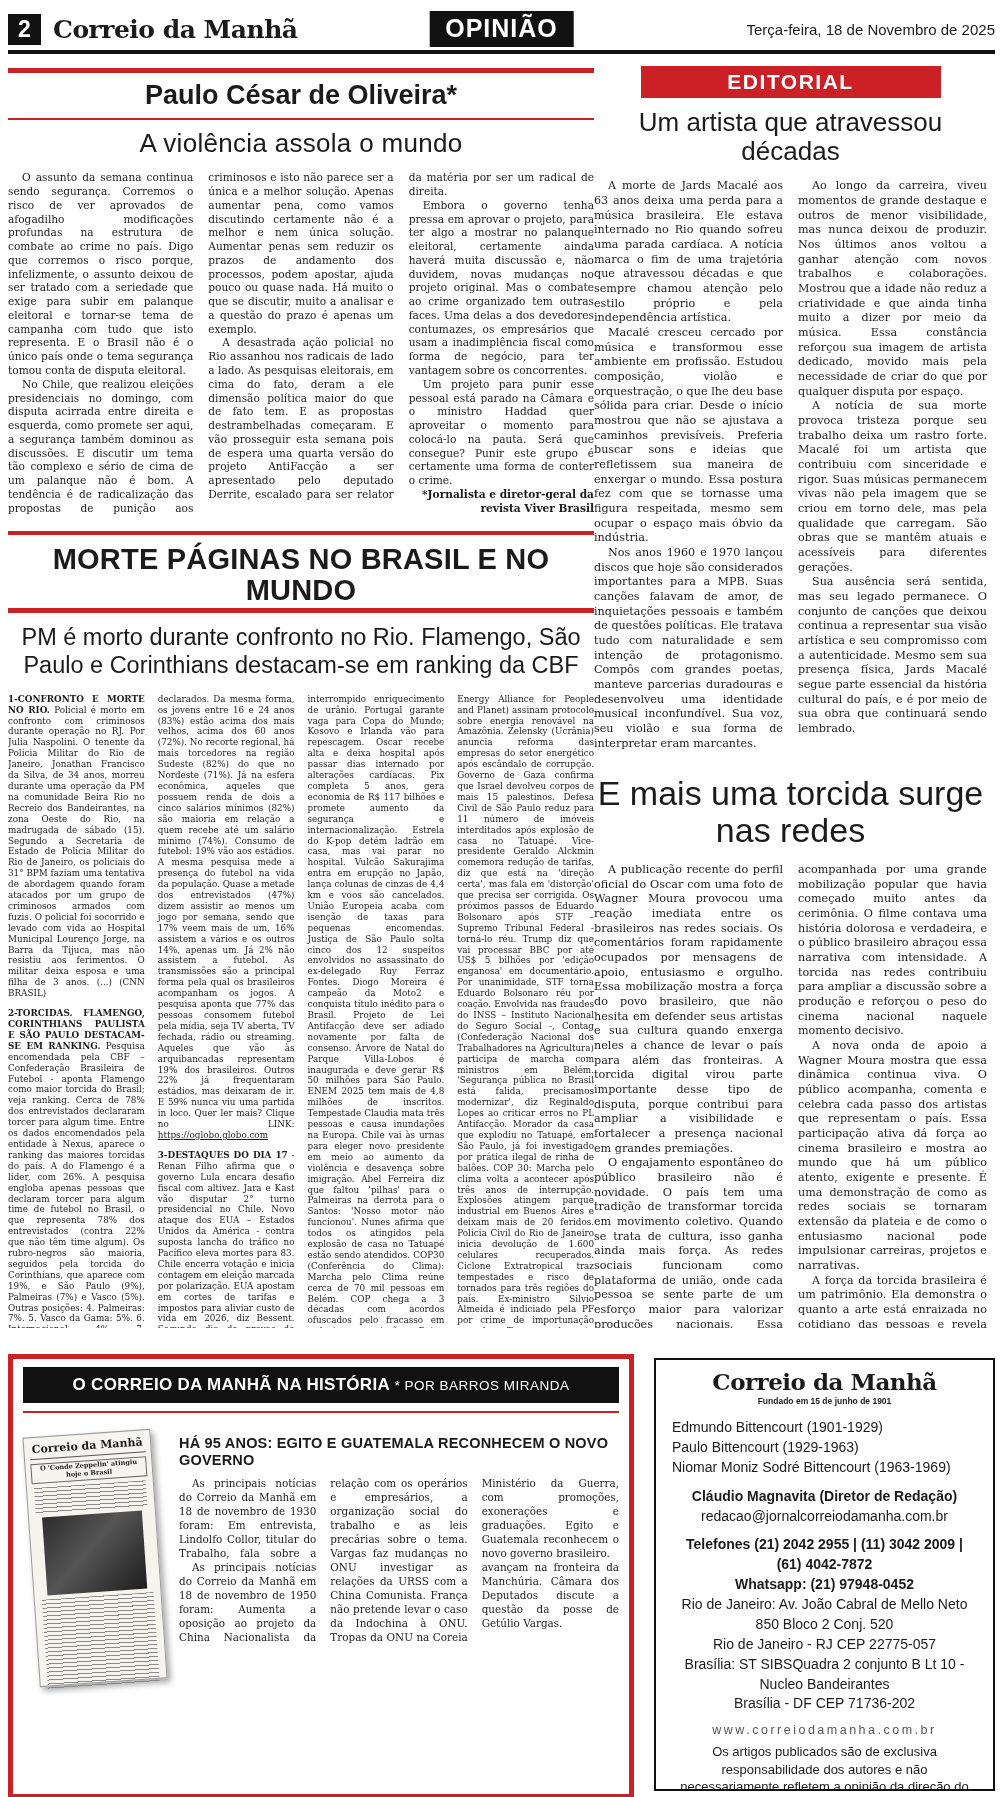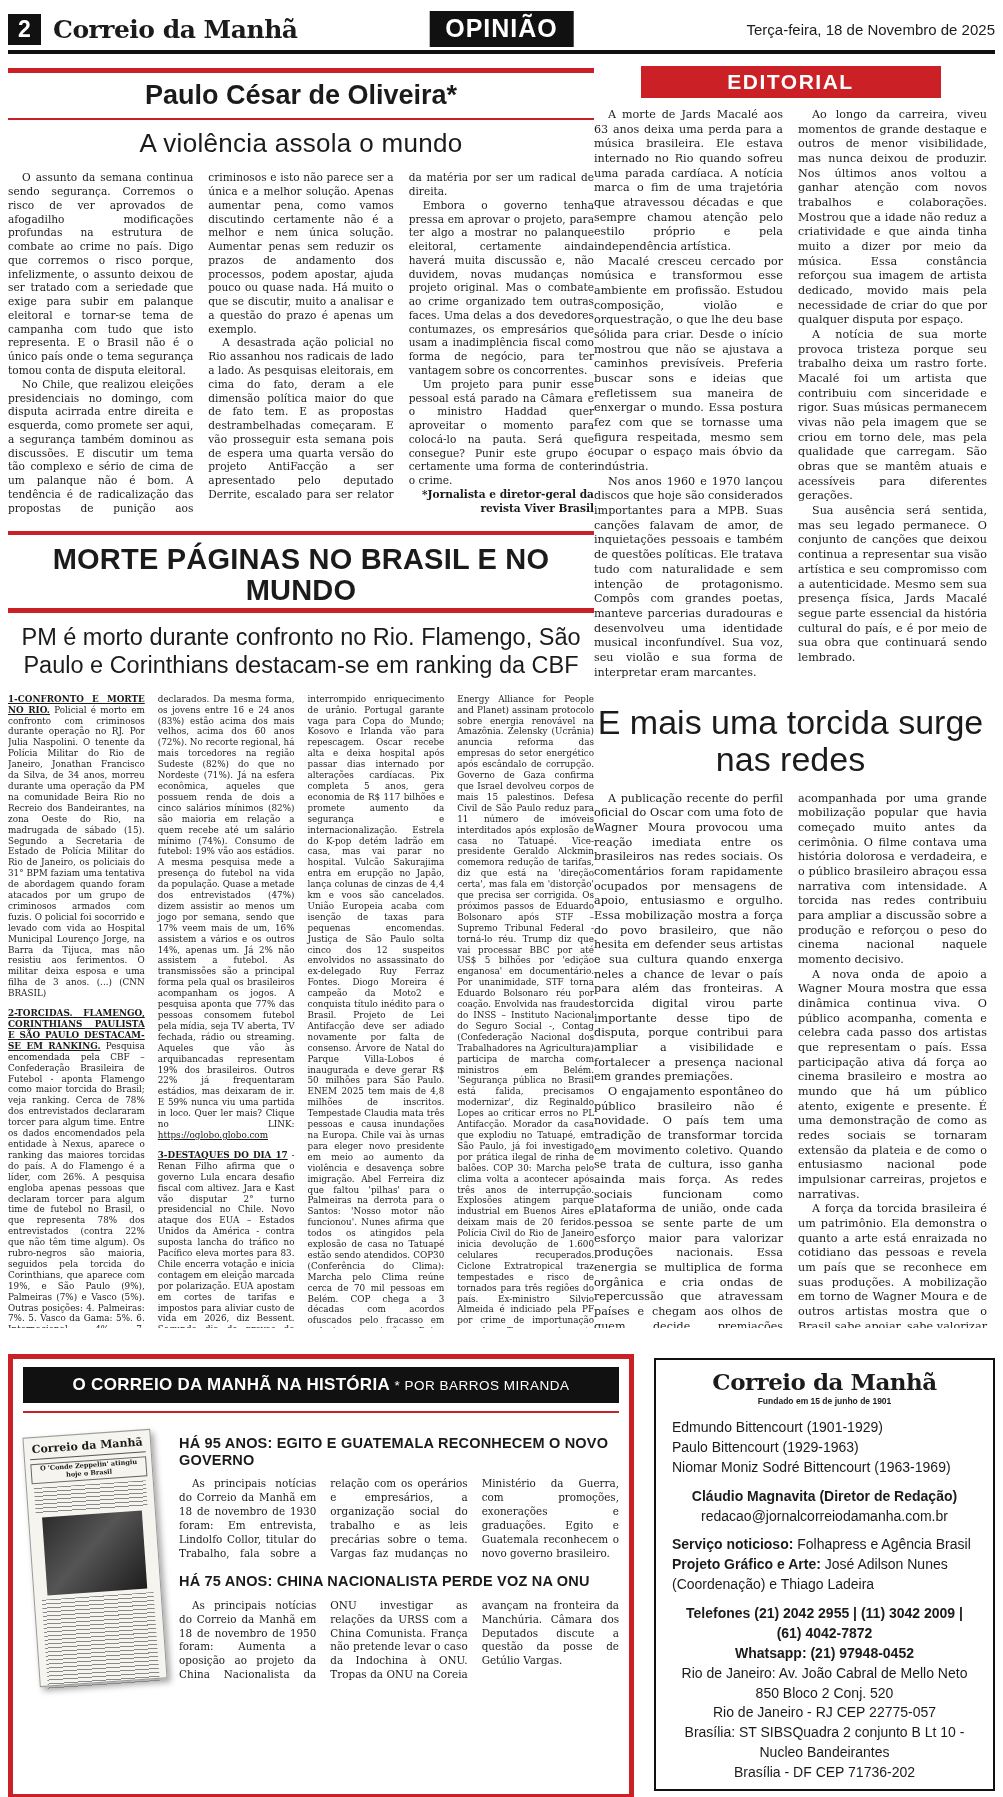--- a/index.html
+++ b/index.html
@@ -33,21 +33,21 @@
 
   
   .outras{margin-top:16px;}
   .rule-red-a{border-top:4px solid var(--accent_red);}
   .rule-red-b{border-top:5px solid var(--accent_red);}
   .outras-title{font:800 29px/1.05 "Liberation Sans",sans-serif;text-align:center;margin:9px 0 3px;letter-spacing:0.2px;}
   .outras-byline{text-align:right;font:700 13px "Liberation Sans",sans-serif;margin:0 6px 7px 0;}
   .pm-head{font:400 23.5px/1.18 "Liberation Sans",sans-serif;text-align:center;margin:11px 10px 14px;}
   .dense{column-count:4;column-gap:13px;column-fill:auto;height:742px;overflow:hidden;font:8.8px/1.24 "DejaVu Serif",serif;text-align:justify;}
   .dense p{margin:0 0 9px;}
-  .dense .lead{font-weight:700;text-decoration:underline;}
+  .dense .lead{font-weight:700;}
   .dense a{color:inherit;}
 
   
   .ed-label{background:var(--accent_red);color:#fff;font:700 21px/1 "Liberation Sans",sans-serif;text-align:center;padding:5px 0 6px;width:300px;margin:0 auto 10px;letter-spacing:1.5px;}
   .ed-title{font:500 26px/1.12 "Liberation Sans",sans-serif;text-align:center;margin:0 0 13px;}
   .serif2col{column-count:2;column-gap:15px;font:11.2px/1.31 "DejaVu Serif",serif;text-align:justify;}
   .serif2col p{margin:0;text-indent:14px;}
   .torcida-title{font:500 34px/1.08 "Liberation Sans",sans-serif;text-align:center;margin:24px 0 14px;}
 
   
@@ -119,20 +119,21 @@
           <p><b class="lead">2-TORCIDAS. FLAMENGO, CORINTHIANS PAULISTA E SÃO PAULO DESTACAM-SE EM RANKING.</b> <span>Pesquisa encomendada pela CBF – Confederação Brasileira de Futebol - aponta Flamengo como maior torcida do Brasil; veja ranking. Cerca de 78% dos entrevistados declararam torcer para algum time. Entre os dados encomendados pela entidade à Nexus, aparece o ranking das maiores torcidas do país. A do Flamengo é a líder, com 26%. A pesquisa engloba apenas pessoas que declaram torcer para algum time de futebol no Brasil, o que representa 78% dos entrevistados (contra 22% que não têm time algum). Os rubro-negros são maioria, seguidos pela torcida do Corinthians, que aparece com 19%, e São Paulo (9%), Palmeiras (7%) e Vasco (5%). Outras posições: 4. Palmeiras: 7%. 5. Vasco da Gama: 5%. 6. Internacional: 4%. 7. Cruzeiro: 4%. 8. Atlético-MG: 3%. 9. Grêmio: 3%. 10. Santos: 3%. 11. Botafogo: 2%. 12. Bahia: 2%. 13. Fluminense: 2%. Outros times: 11%. A pesquisa mostra que há mais homens (87%) do que mulheres (69%) entre os torcedores declarados. Da mesma forma, os jovens entre 16 e 24 anos (83%) estão acima dos mais velhos, acima dos 60 anos (72%). No recorte regional, há mais torcedores na região Sudeste (82%) do que no Nordeste (71%). Já na esfera econômica, aqueles que possuem renda de dois a cinco salários mínimos (82%) são maioria em relação a quem recebe até um salário mínimo (74%). Consumo de futebol: 19% vão aos estádios. A mesma pesquisa mede a presença do futebol na vida da população. Quase a metade dos entrevistados (47%) dizem assistir ao menos um jogo por semana, sendo que 17% veem mais de um, 16% assistem a vários e os outros 14%, apenas um. Já 2% não assistem a futebol. As transmissões são a principal forma pela qual os brasileiros acompanham os jogos. A pesquisa aponta que 77% das pessoas consomem futebol pela mídia, seja TV aberta, TV fechada, rádio ou streaming. Aqueles que vão às arquibancadas representam 19% dos brasileiros. Outros 22% já frequentaram estádios, mas deixaram de ir. E 59% nunca viu uma partida in loco. Quer ler mais? Clique no LINK:</span> <a href="#">https://oglobo.globo.com</a></p>
           <p><b class="lead">3-DESTAQUES DO DIA 17</b> <span>- Renan Filho afirma que o governo Lula encara desafio fiscal com altivez. Jara e Kast vão disputar 2° turno presidencial no Chile. Novo ataque dos EUA – Estados Unidos da América - contra suposta lancha do tráfico no Pacífico eleva mortes para 83. Chile encerra votação e inicia contagem em eleição marcada por polarização. EUA apostam em cortes de tarifas e impostos para aliviar custo de vida em 2026, diz Bessent. Segundo dia de provas do Enem 2025 tem questões sobre Usain Bolt e criação do Ozempic. Maior porta-aviões do EUA entra no Caribe em meio à tensão com a Venezuela. Papa Leão XIV pede a líderes mundiais para atender pessoas marginalizadas. Irã diz ter interrompido enriquecimento de urânio. Portugal garante vaga para Copa do Mundo; Kosovo e Irlanda vão para repescagem. Oscar recebe alta e deixa hospital após passar dias internado por alterações cardíacas. Pix completa 5 anos, gera economia de R$ 117 bilhões e promete aumento da segurança e internacionalização. Estrela do K-pop detém ladrão em casa, mas vai parar no hospital. Vulcão Sakurajima entra em erupção no Japão, lança colunas de cinzas de 4,4 km e voos são cancelados. União Europeia acaba com isenção de taxas para pequenas encomendas. Justiça de São Paulo solta cinco dos 12 suspeitos envolvidos no assassinato do ex-delegado Ruy Ferraz Fontes. Diogo Moreira é campeão da Moto2 e conquista título inédito para o Brasil. Projeto de Lei Antifacção deve ser adiado novamente por falta de consenso. Árvore de Natal do Parque Villa-Lobos é inaugurada e deve gerar R$ 50 milhões para São Paulo. ENEM 2025 tem mais de 4,8 milhões de inscritos. Tempestade Claudia mata três pessoas e causa inundações na Europa. Chile vai às urnas para eleger novo presidente em meio ao aumento da violência e desavença sobre imigração. Abel Ferreira diz que faltou 'pilhas' para o Palmeiras na derrota para o Santos: 'Nosso motor não funcionou'. Nunes afirma que todos os atingidos pela explosão de casa no Tatuapé estão sendo atendidos. COP30 (Conferência do Clima): Marcha pelo Clima reúne cerca de 70 mil pessoas em Belém. COP chega a 3 décadas com acordos ofuscados pelo fracasso em reduzir as emissões. Reino Unido limitará proteção aos refugiados, anuncia governo. Morre Celso Barros, pré-candidato à presidência do Fluminense. Brasil perde US$ 700 milhões de agosto a outubro com exportações de carne. Ministério de Minas e Energia e GEAPP (Global Energy Alliance for People and Planet) assinam protocolo sobre energia renovável na Amazônia. Zelensky (Ucrânia) anuncia reforma das empresas do setor energético após escândalo de corrupção. Governo de Gaza confirma que Israel devolveu corpos de mais 15 palestinos. Defesa Civil de São Paulo reduz para 11 número de imóveis interditados após explosão de casa no Tatuapé. Vice-presidente Geraldo Alckmin comemora redução de tarifas, diz que está na 'direção certa', mas fala em 'distorção' que precisa ser corrigida. Os próximos passos de Eduardo Bolsonaro após STF – Supremo Tribunal Federal - torná-lo réu. Trump diz que vai processar BBC por até US$ 5 bilhões por 'edição enganosa' em documentário. Por unanimidade, STF torna Eduardo Bolsonaro réu por coação. Envolvida nas fraudes do INSS – Instituto Nacional do Seguro Social -, Contag (Confederação Nacional dos Trabalhadores na Agricultura) participa de marcha com ministros em Belém. 'Segurança pública no Brasil está falida, precisamos modernizar', diz Reginaldo Lopes ao criticar erros no PL Antifacção. Morador da casa que explodiu no Tatuapé, em São Paulo, já foi investigado por prática ilegal de rinha de balões. COP 30: Marcha pelo clima volta a acontecer após três anos de interrupção. Explosões atingem parque industrial em Buenos Aires e deixam mais de 20 feridos. Polícia Civil do Rio de Janeiro inicia devolução de 1.600 celulares recuperados. Ciclone Extratropical traz tempestades e risco de tornados para três regiões do país. Ex-ministro Silvio Almeida é indiciado pela PF por crime de importunação sexual. Trump descarta negociações tarifárias e prevê aumento de receita com tarifas comerciais. Flávio Bolsonaro posta foto ao lado de Tarcísio em meio a discussão sobre sucessão de Bolsonaro. (...) (JOVEM PAN)</span></p>
 
         </div>
       </div>
     </div>
 
     <div>
       <div>
         <div class="ed-label">EDITORIAL</div>
+        <h2 class="ed-title">Um artista que atravessou décadas</h2>
         <div class="serif2col">
           <p>A morte de Jards Macalé aos 63 anos deixa uma perda para a música brasileira. Ele estava internado no Rio quando sofreu uma parada cardíaca. A notícia marca o fim de uma trajetória que atravessou décadas e que sempre chamou atenção pelo estilo próprio e pela independência artística.</p>
           <p>Macalé cresceu cercado por música e transformou esse ambiente em profissão. Estudou composição, violão e orquestração, o que lhe deu base sólida para criar. Desde o início mostrou que não se ajustava a caminhos previsíveis. Preferia buscar sons e ideias que refletissem sua maneira de enxergar o mundo. Essa postura fez com que se tornasse uma figura respeitada, mesmo sem ocupar o espaço mais óbvio da indústria.</p>
           <p>Nos anos 1960 e 1970 lançou discos que hoje são considerados importantes para a MPB. Suas canções falavam de amor, de inquietações pessoais e também de questões políticas. Ele tratava tudo com naturalidade e sem intenção de protagonismo. Compôs com grandes poetas, manteve parcerias duradouras e desenvolveu uma identidade musical inconfundível. Sua voz, seu violão e sua forma de interpretar eram marcantes.</p>
           <p>Ao longo da carreira, viveu momentos de grande destaque e outros de menor visibilidade, mas nunca deixou de produzir. Nos últimos anos voltou a ganhar atenção com novos trabalhos e colaborações. Mostrou que a idade não reduz a criatividade e que ainda tinha muito a dizer por meio da música. Essa constância reforçou sua imagem de artista dedicado, movido mais pela necessidade de criar do que por qualquer disputa por espaço.</p>
           <p>A notícia de sua morte provoca tristeza porque seu trabalho deixa um rastro forte. Macalé foi um artista que contribuiu com sinceridade e rigor. Suas músicas permanecem vivas não pela imagem que se criou em torno dele, mas pela qualidade que carregam. São obras que se mantêm atuais e acessíveis para diferentes gerações.</p>
           <p>Sua ausência será sentida, mas seu legado permanece. O conjunto de canções que deixou continua a representar sua visão artística e seu compromisso com a autenticidade. Mesmo sem sua presença física, Jards Macalé segue parte essencial da história cultural do país, e é por meio de sua obra que continuará sendo lembrado.</p>
         </div>
       </div>
 
@@ -163,44 +164,39 @@
           <div class="t-head">O 'Conde Zeppelin' atingiu hoje o Brasil</div>
           <div class="t-lines" style="height:26px"></div>
           <div class="t-photo"></div>
           <div class="t-lines"></div>
         </div>
         <div class="hist-text">
           <h4 class="h-sec-title">HÁ 95 ANOS: EGITO E GUATEMALA RECONHECEM O NOVO GOVERNO</h4>
           <div class="h-sec-body">
             <p>As principais notícias do Correio da Manhã em 18 de novembro de 1930 foram: Em entrevista, Lindolfo Collor, titular do Trabalho, fala sobre a relação com os operários e empresários, a organização social do trabalho e as leis precárias sobre o tema. Vargas faz mudanças no Ministério da Guerra, com promoções, exonerações e graduações. Egito e Guatemala reconhecem o novo governo brasileiro.</p>
           </div>
-          <h4 class="h-sec-title">HÁ 75 ANOS: CHINA NACIONALISTA PERDE VOZ NA ONU</h4>
           <div class="h-sec-body">
             <p>As principais notícias do Correio da Manhã em 18 de novembro de 1950 foram: Aumenta a oposição ao projeto da China Nacionalista da ONU investigar as relações da URSS com a China Comunista. França não pretende levar o caso da Indochina à ONU. Tropas da ONU na Coreia avançam na fronteira da Manchúria. Câmara dos Deputados discute a questão da posse de Getúlio Vargas.</p>
           </div>
         </div>
       </div>
     </div>
 
     <div class="mast">
       <div class="m-logo">Correio da Manhã</div>
       <div class="m-founded">Fundado em 15 de junho de 1901</div>
       <div class="m-block">
         <div>Edmundo Bittencourt (1901-1929)</div>
         <div>Paulo Bittencourt (1929-1963)</div>
         <div>Niomar Moniz Sodré Bittencourt (1963-1969)</div>
       </div>
       <div class="m-block m-center">
         <div class="m-b">Cláudio Magnavita (Diretor de Redação)</div>
         <a class="m-email" href="#">redacao@jornalcorreiodamanha.com.br</a>
       </div>
-      <div class="m-block">
-        <div><span class="m-b">Serviço noticioso:</span><span> Folhapress e Agência Brasil</span></div>
-        <div><span class="m-b">Projeto Gráfico e Arte:</span><span> José Adilson Nunes (Coordenação) e Thiago Ladeira</span></div>
-      </div>
       <div class="m-block m-center">
         <div class="m-b">Telefones (21) 2042 2955 | (11) 3042 2009 | (61) 4042-7872</div>
         <div class="m-b">Whatsapp: (21) 97948-0452</div>
         <div>Rio de Janeiro: Av. João Cabral de Mello Neto 850 Bloco 2 Conj. 520</div>
         <div>Rio de Janeiro - RJ CEP 22775-057</div>
         <div>Brasília: ST SIBSQuadra 2 conjunto B Lt 10 - Nucleo Bandeirantes</div>
         <div>Brasília - DF CEP 71736-202</div>
       </div>
       <div class="m-site"><a href="#">www.correiodamanha.com.br</a></div>
       <div class="m-disc">Os artigos publicados são de exclusiva responsabilidade dos autores e não necessariamente refletem a opinião da direção do jornal.</div>

